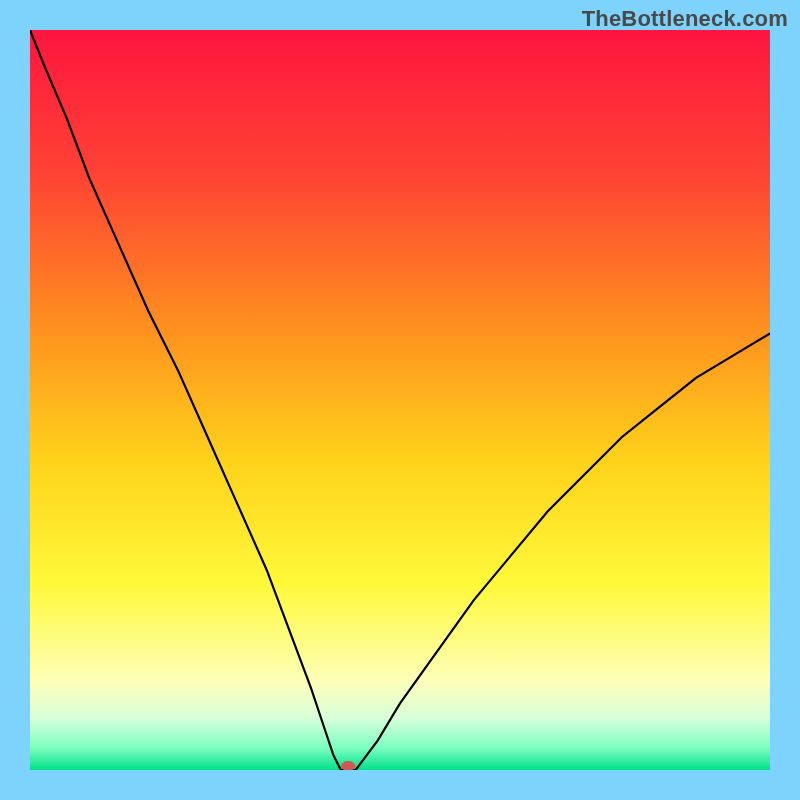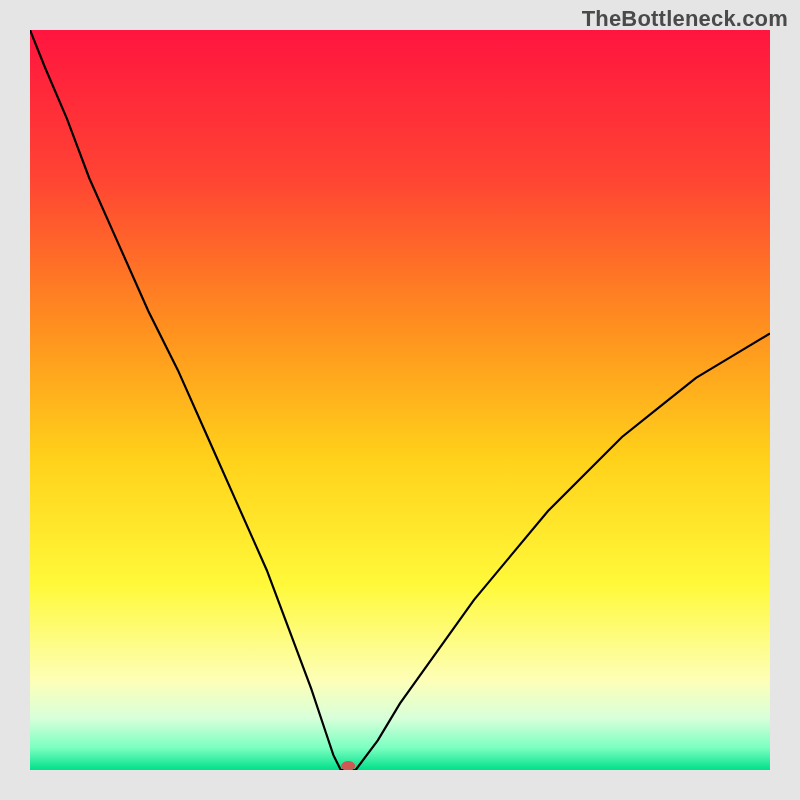--- a/index.html
+++ b/index.html
@@ -7,21 +7,21 @@
     padding: 0;
     width: 800px;
     height: 800px;
     background: #000;
     font-family: Arial, Helvetica, sans-serif;
   }
   .frame {
     position: relative;
     width: 800px;
     height: 800px;
-    background: #e5e5e5;
+    background: #7dd3fc;
   }
   .watermark {
     position: absolute;
     top: 6px;
     right: 12px;
     color: #4a4a4a;
     font-size: 22px;
     font-weight: 600;
     letter-spacing: 0.2px;
     z-index: 5;

